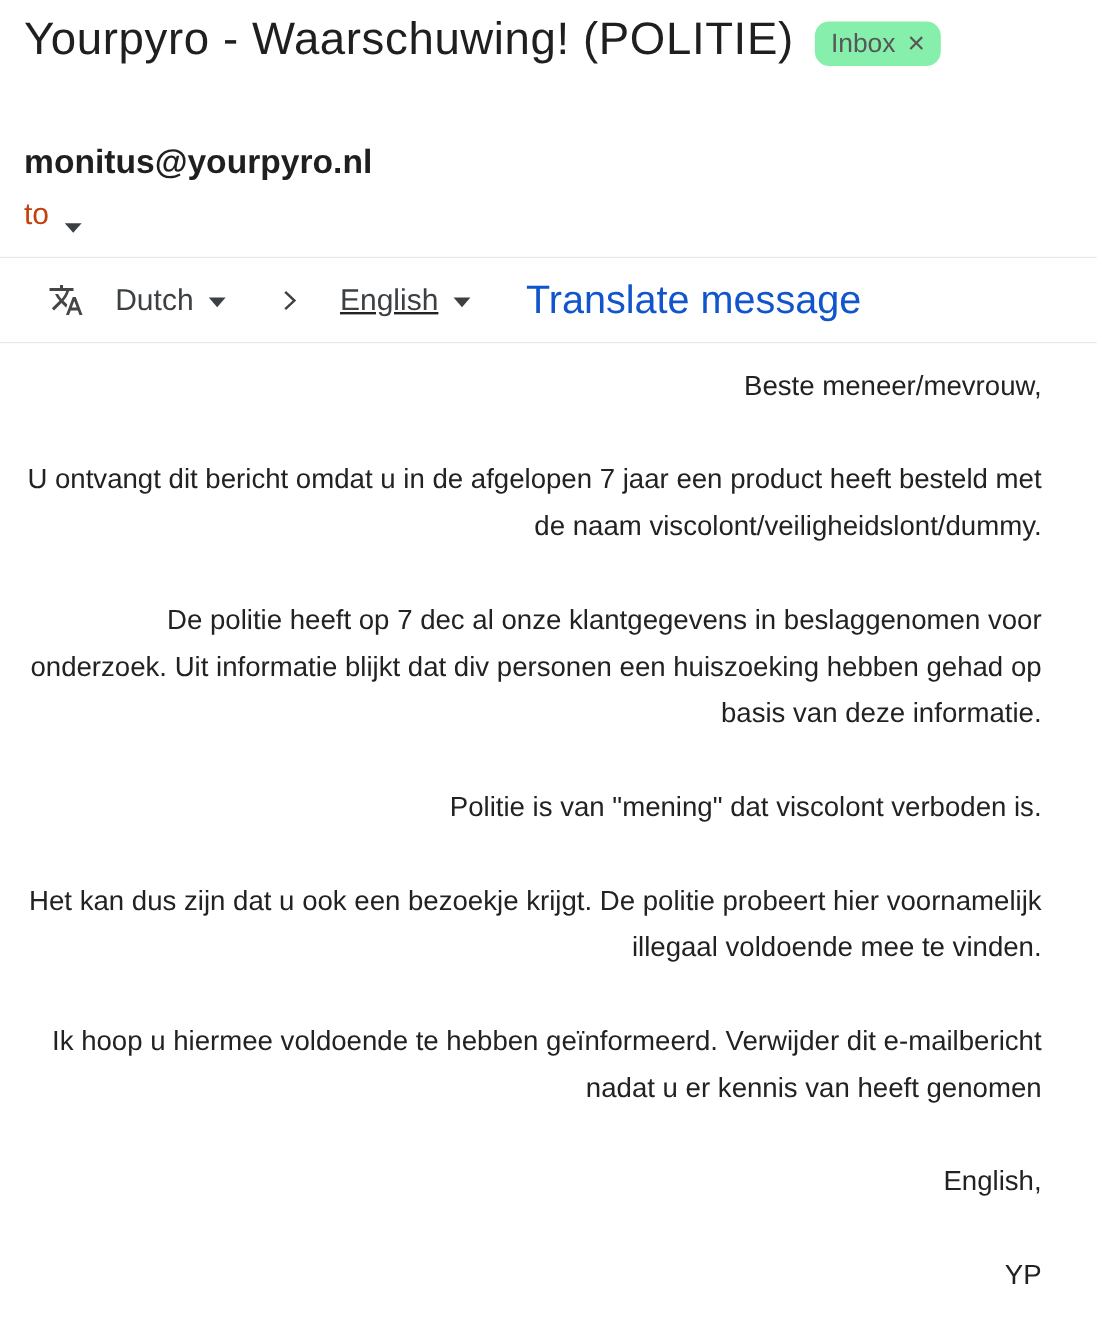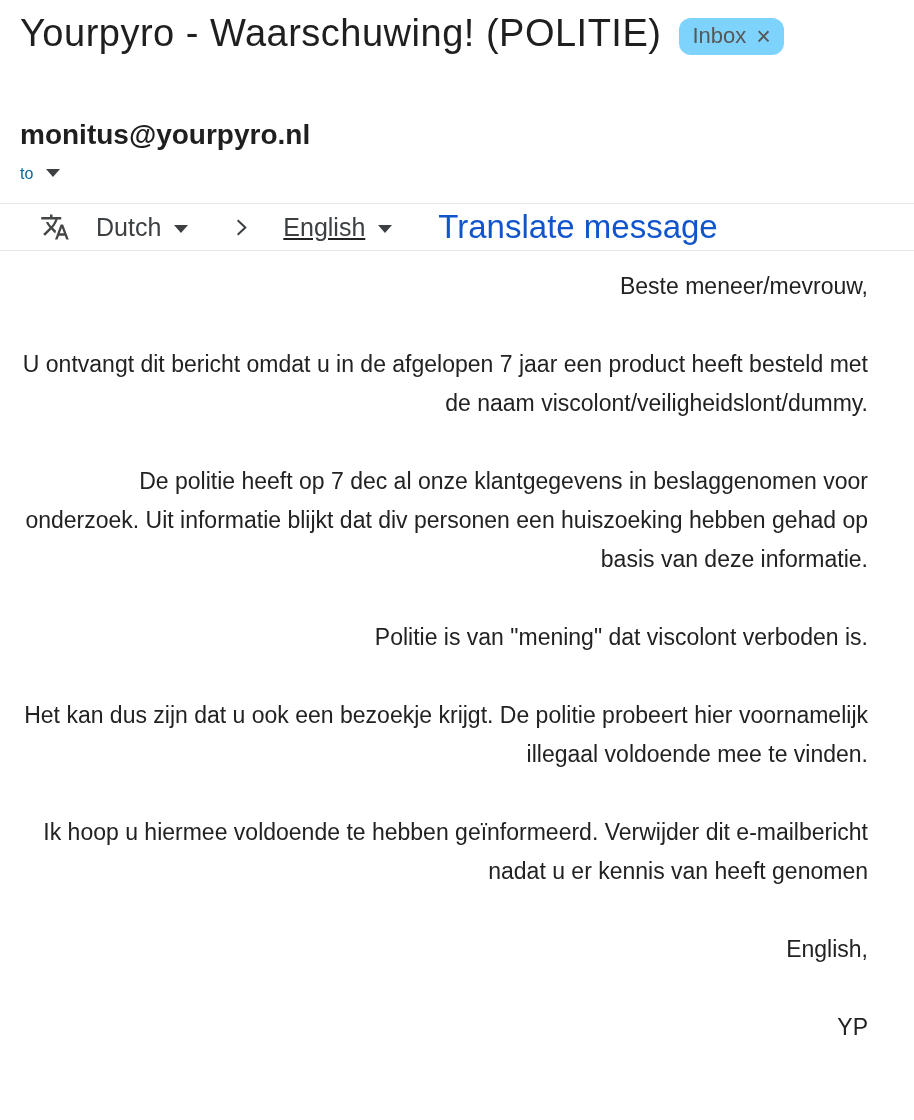--- a/index.html
+++ b/index.html
@@ -12,47 +12,47 @@
   }
 
   
   .subject-row { display:flex; align-items:center; padding:12px 18px 0 20px; }
   .subject {
     font-size:38px; font-weight:400; color:#1f1f1f;
     letter-spacing:0.5px; white-space:nowrap;
   }
   .chip {
     display:inline-flex; align-items:center; gap:10px;
-    background:#7dd3fc; color:#575757;
+    background:#86efac; color:#575757;
     border-radius:12px; padding:0 13px; height:37px;
     font-size:22px; margin-left:18px; margin-top:5px;
     cursor:pointer; flex:none;
   }
   .chip-x { font-size:25px; color:#575757; line-height:1; }
 
   
   .sender {
     margin:64px 20px 0; font-size:28px; font-weight:700;
     color:#1f1f1f; width:max-content; cursor:pointer;
   }
   .to-row {
-    display:flex; align-items:flex-start; margin:14px 20px 0;
-    font-size:16px; color:#0369a1; width:max-content; cursor:pointer;
+    display:flex; align-items:flex-end; margin:14px 20px 0;
+    font-size:25px; color:#c2410c; width:max-content; cursor:pointer;
   }
   .caret {
     width:0; height:0;
     border-left:7px solid transparent; border-right:7px solid transparent;
     border-top:8px solid #3c4043;
     margin-left:13px; margin-top:4px;
   }
 
   
   .translate-bar {
     display:flex; align-items:center;
-    margin-top:20px; height:48px;
+    margin-top:20px; height:72px;
     border-top:1px solid #e8e8e8; border-bottom:1px solid #e8e8e8;
     padding-left:40px;
   }
   .tb-text { font-size:25px; color:#3c4043; white-space:nowrap; }
   .lang-btn { display:flex; align-items:center; cursor:pointer; }
   .translate-icon { width:30px; height:30px; fill:#444746; flex:none; }
   .arrow-icon { width:23px; height:23px; stroke:#3c4043; stroke-width:2.1; fill:none; margin-left:42px; flex:none; }
   .lang-src { margin-left:26px; }
   .lang-tgt { margin-left:30px;text-decoration:underline; }
   .translate-link {

